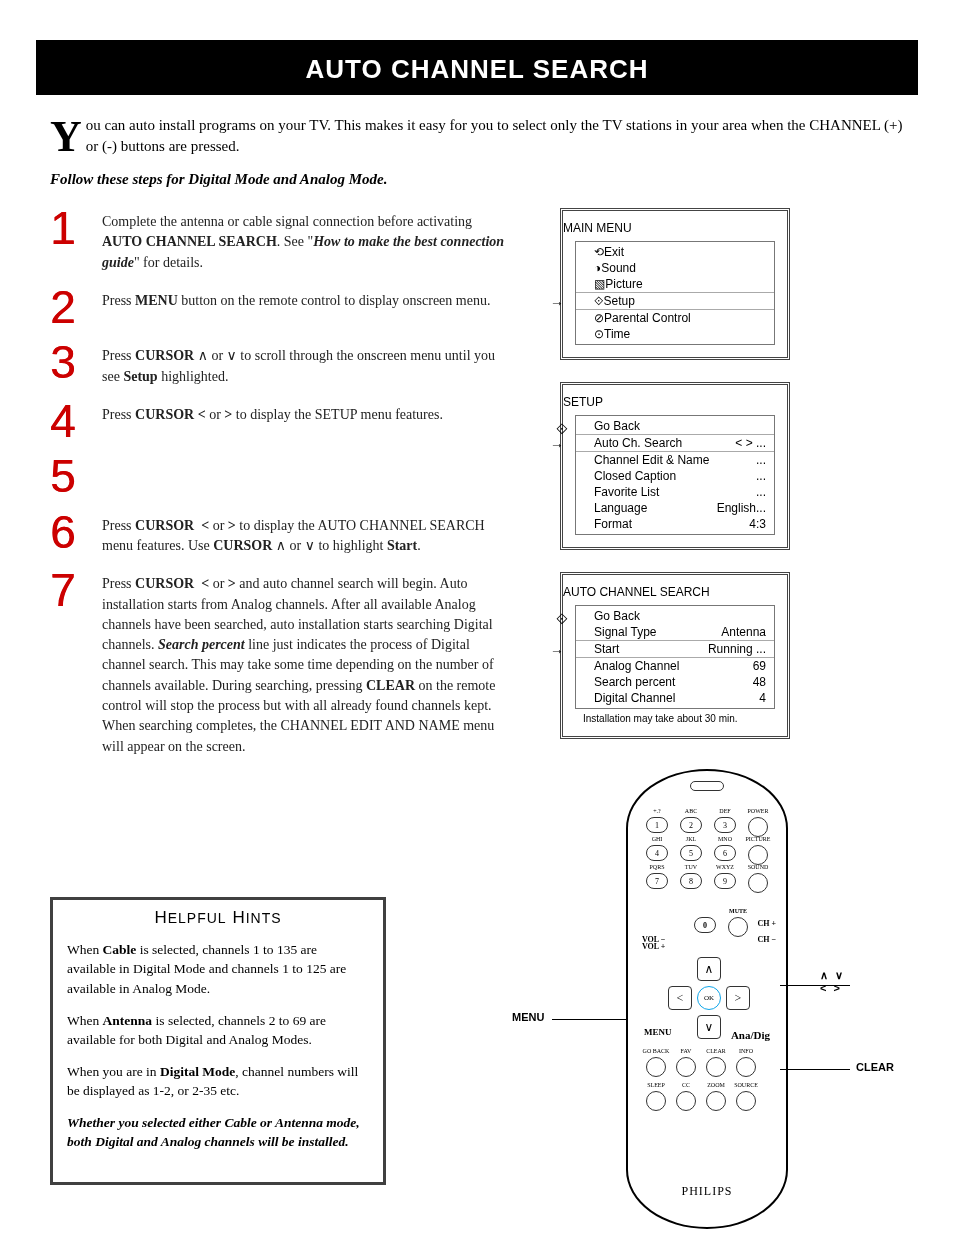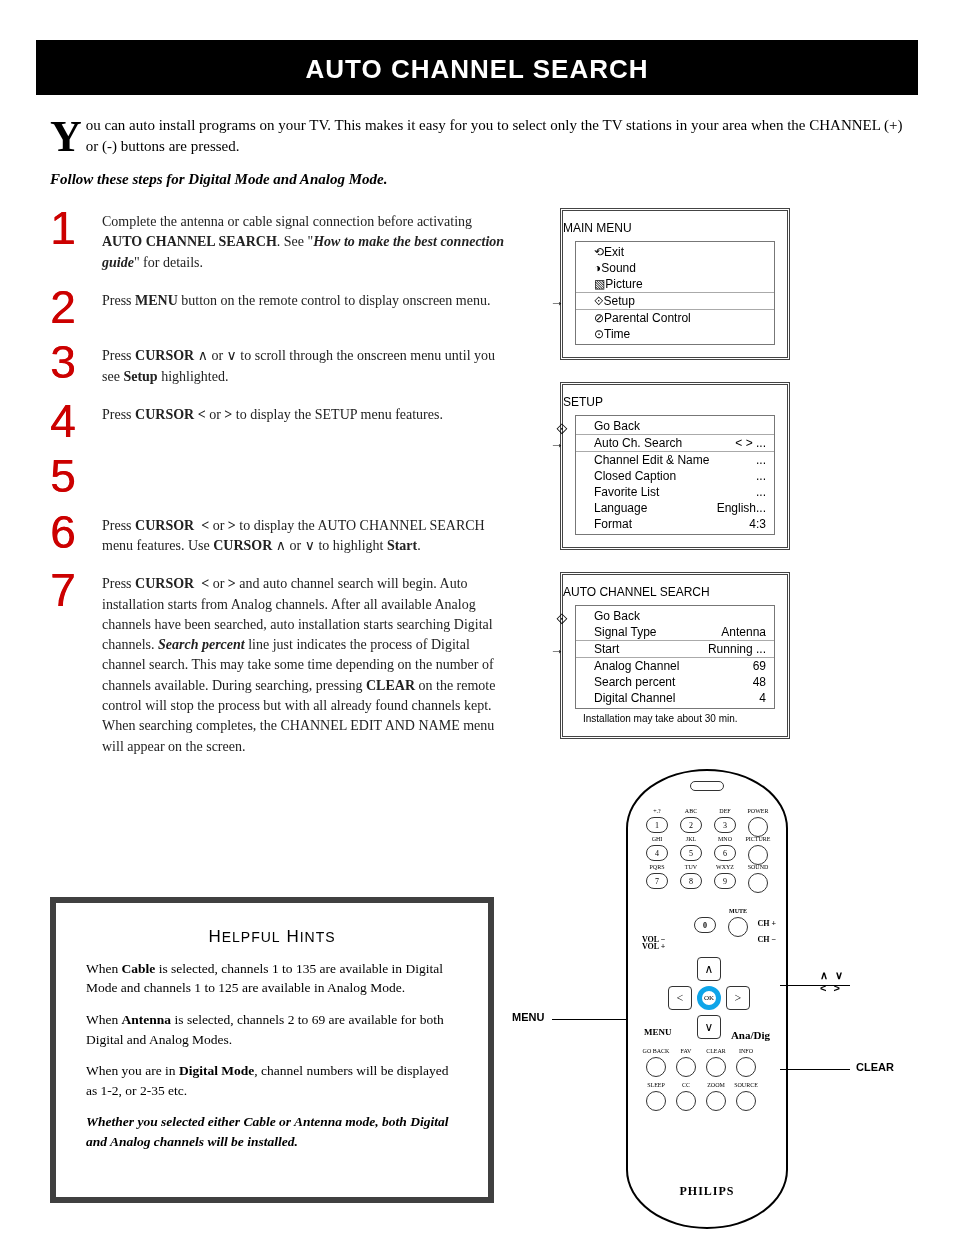--- a/index.html
+++ b/index.html
@@ -11,21 +11,21 @@
   .intro { margin: 20px 0 10px; font-size: 15px; line-height: 1.4; }
   .dropcap { float: left; font-size: 44px; font-weight: bold; font-family: 'Times New Roman', serif; line-height: 0.8; padding-right: 4px; padding-top: 4px; }
   .subhead { font-weight: bold; font-style: italic; font-size: 15px; margin: 14px 0 20px; }
   .main-row { display: flex; gap: 36px; }
   .left-col { flex: 0 0 460px; }
   .right-col { flex: 1; position: relative; }
   .step { display: flex; gap: 22px; margin-bottom: 14px; }
   .step-num { font-family: Arial, sans-serif; font-size: 46px; font-weight: 300; color: #c00; line-height: 0.9; min-width: 30px; text-shadow: 0.5px 0 0 #c00; }
   .step-body { font-size: 14px; line-height: 1.45; color: #222; padding-top: 4px; }
   .step-body b { font-weight: bold; }
-  .hints { border: 6px solid #404040; padding: 16px; margin-top: 140px; width: 444px; }
+  .hints { border: 3px solid #404040; padding: 0; margin-top: 140px; width: 336px; }
   .hints-title { text-align: center; font-family: Arial, sans-serif; font-size: 17px; letter-spacing: 1px; padding: 8px 0 6px; font-variant: small-caps; }
   .hints-body { padding: 6px 14px 18px; font-size: 13.5px; line-height: 1.45; }
   .hints-body p { margin-bottom: 12px; }
   .osd { border: 3px double #444; background: #fff; font-family: Arial, sans-serif; font-size: 12px; margin-bottom: 22px; padding: 6px 0 12px; width: 230px; margin-left: 14px; }
   .osd-title { text-align: left; font-size: 12px; padding: 4px 0 6px; }
   .osd-box { border: 1px solid #777; margin: 0 12px; padding: 2px 0; position: relative; }
   .osd-row { display: flex; align-items: center; padding: 1px 8px 1px 18px; }
   .osd-row.sel { border-top: 1px solid #aaa; border-bottom: 1px solid #aaa; }
   .osd-arrow { position: absolute; left: -26px; font-size: 14px; }
   .osd-row .rlabel { flex: 1; }
@@ -34,24 +34,24 @@
   .osd-note { font-size: 10px; padding: 4px 20px 0; }
 
   .remote-wrap { position: relative; margin-top: 30px; margin-left: 40px; width: 260px; height: 480px; }
   .remote { position: absolute; left: 40px; top: 0; width: 162px; height: 460px; border: 2px solid #000; border-radius: 82px / 60px; background: #fff; }
   .rgrid { position: absolute; top: 46px; left: 18px; width: 126px; display: flex; flex-wrap: wrap; gap: 8px 12px; justify-content: flex-start; }
   .rbtn { width: 22px; height: 16px; border: 1px solid #333; border-radius: 10px; font-size: 8px; display: flex; align-items: center; justify-content: center; position: relative; }
   .rbtn .tlbl { position: absolute; top: -10px; font-size: 6px; white-space: nowrap; }
   .rbtn.circ { width: 20px; height: 20px; border-radius: 50%; }
   .dpad { position: absolute; top: 186px; left: 40px; width: 82px; height: 82px; }
   .dpad .arrow { position: absolute; width: 24px; height: 24px; border: 1px solid #333; border-radius: 4px; display: flex; align-items: center; justify-content: center; font-size: 12px; }
-  .dpad .ok { position: absolute; left: 29px; top: 29px; width: 24px; height: 24px; border: 5px solid #0ea5e9; border-radius: 12px; font-size: 7px; display:flex;align-items:center;justify-content:center; }
+  .dpad .ok { position: absolute; left: 29px; top: 29px; width: 24px; height: 24px; border: 1px solid #0ea5e9; border-radius: 12px; font-size: 7px; display:flex;align-items:center;justify-content:center; }
   .vol-ch { position: absolute; top: 148px; left: 14px; width: 134px; font-size: 8px; font-weight:bold; }
   .rowlbl { position:absolute; font-size: 9px; font-weight: bold; }
-  .brand { position:absolute; bottom: 28px; left:0; right:0; text-align:center; font-size:12px; font-weight:bold; letter-spacing:1px; }
+  .brand { position:absolute; bottom: 28px; left:0; right:0; text-align:center; font-size:12px; font-weight:normal; letter-spacing:1px; }
   .lead { position:absolute; border-top:1px solid #000; }
   .lead-lbl { position:absolute; font-size:11px; font-weight:bold; font-family: Arial, sans-serif; }
   .rowbtns { position:absolute; display:flex; gap:10px; }
   .smlbl { font-size: 11px; }
 </style>
 </head>
 <body>
 
 <div class="title-bar">AUTO CHANNEL SEARCH</div>
 

